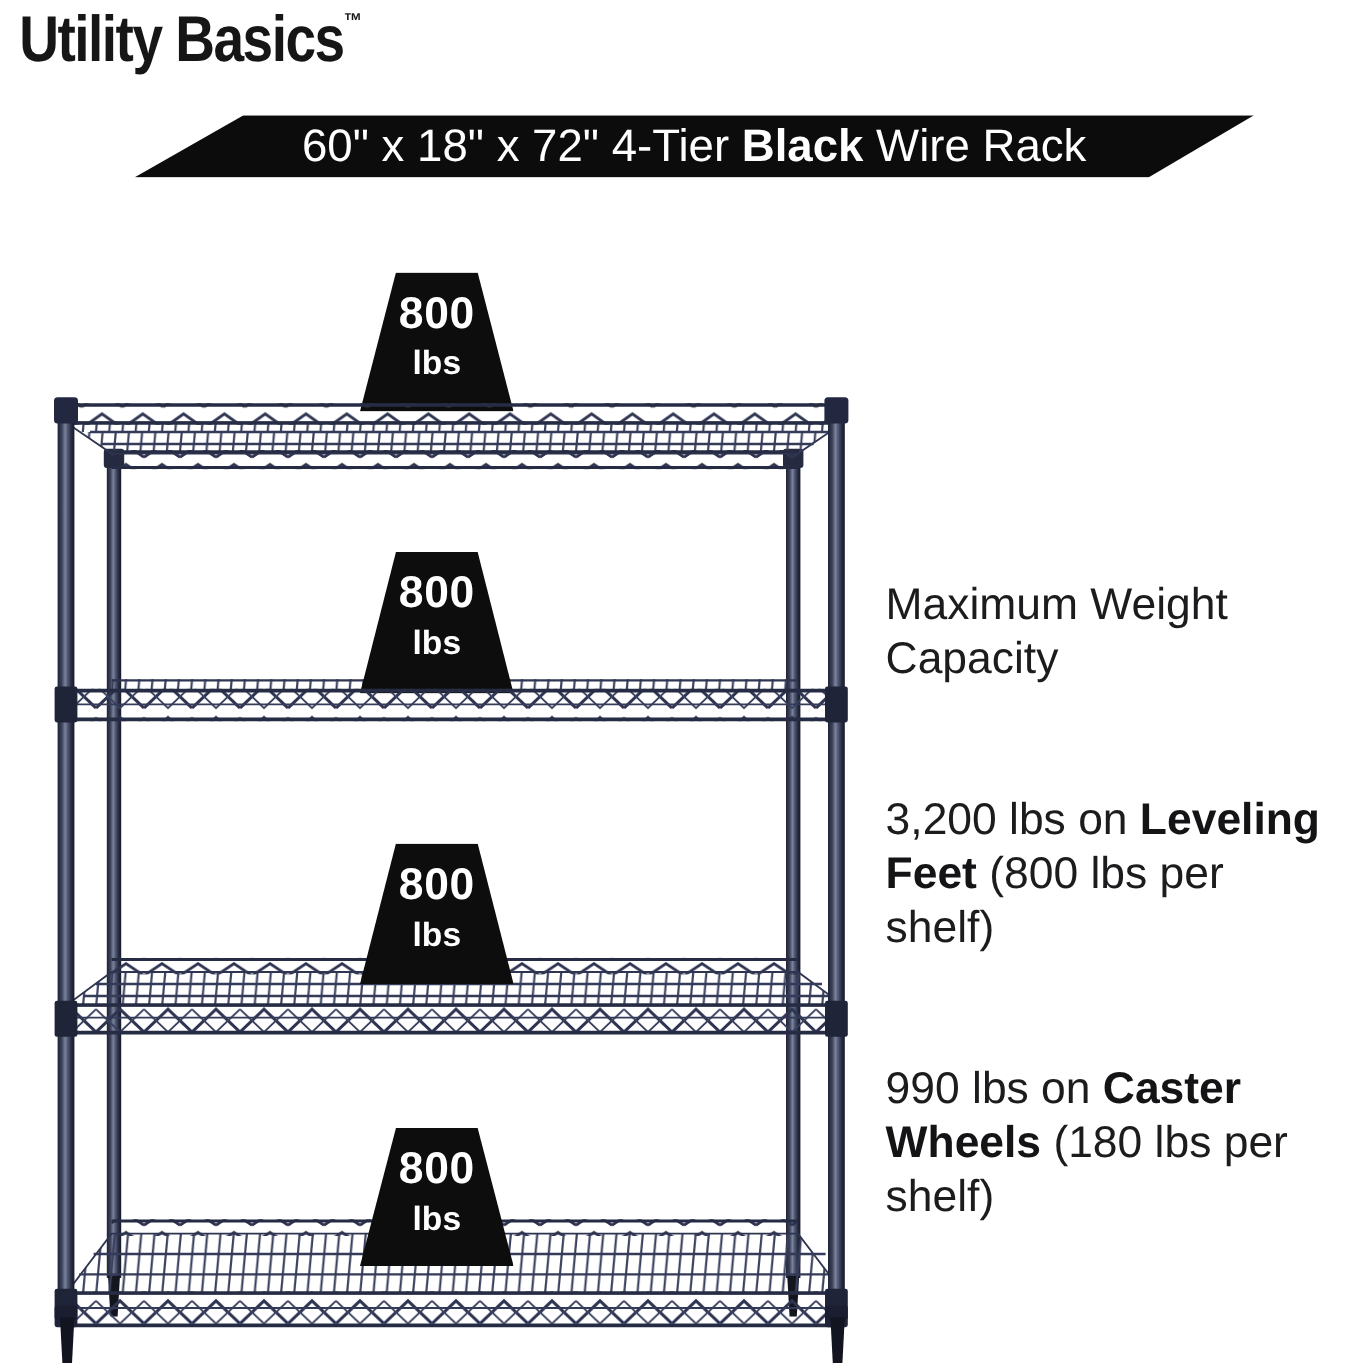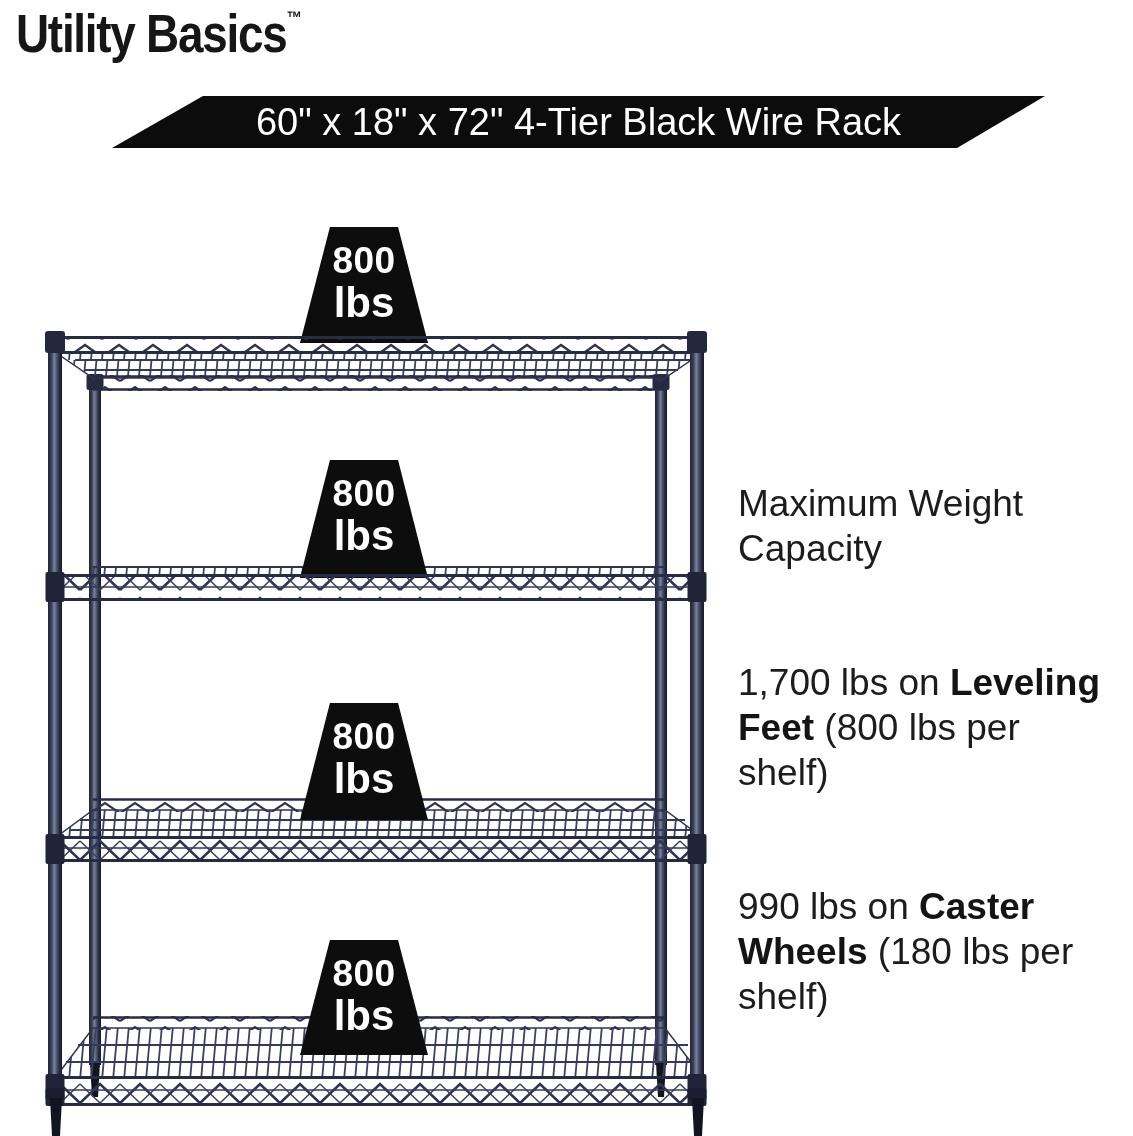--- a/index.html
+++ b/index.html
@@ -19,36 +19,36 @@
   .logo sup{font-size:18px;font-weight:600;vertical-align:28px;letter-spacing:0;}
 
   
   .banner{
     position:absolute;left:112px;top:96px;width:933px;height:52px;
     background:#0c0c0c;
     clip-path:polygon(9.75% 0,100% 0,90.57% 100%,0 100%);
     color:#ffffff;font-size:38px;line-height:53px;text-align:center;
     white-space:nowrap;
   }
-  .banner b{font-weight:normal;}
+  .banner b{font-weight:bold;}
 
   
   .rack-layer{position:absolute;left:35px;top:325px;width:680px;height:811px;}
   .rack-back{z-index:1;}
   .rack-front{z-index:3;}
 
   
   .weight{
     position:absolute;left:300px;width:128px;z-index:2;
     background:#0d0d0d;color:#ffffff;
     clip-path:polygon(23.4% 0,76.6% 0,100% 100%,0 100%);
     text-align:center;font-weight:bold;
   }
   .weight .val{display:block;font-size:37px;line-height:38px;margin-top:15px;letter-spacing:.5px;}
-  .weight .unit{display:block;font-size:42px;line-height:36px;margin-top:5px;}
+  .weight .unit{display:block;font-size:28px;line-height:36px;margin-top:5px;}
   .w1{top:227px;height:116px;}
   .w2{top:460px;height:118px;}
   .w3{top:703px;height:117px;}
   .w4{top:940px;height:115px;}
 
   
   .info{
     position:absolute;left:738px;top:436px;width:420px;z-index:4;
     color:#1c1c1e;font-size:37px;line-height:45px;
     white-space:pre-line;
@@ -183,21 +183,21 @@
 
     <rect x="45.5" y="1088" width="19" height="12" rx="2" fill="#1a1e30"></rect>
     <rect x="687.5" y="1088" width="19" height="12" rx="2" fill="#1a1e30"></rect>
     <polygon points="50,1098 62,1098 60,1136 52,1136" fill="#121420"></polygon>
     <polygon points="692,1098 704,1098 702,1136 694,1136" fill="#121420"></polygon>
   </svg>
 
   <div class="info">
     <p>Maximum Weight
 Capacity</p>
-    <p><span>1,700 lbs on </span><b>Leveling
+    <p><span>3,200 lbs on </span><b>Leveling
 Feet</b><span> (800 lbs per
 shelf)</span></p>
     <p><span>990 lbs on </span><b>Caster
 Wheels</b><span> (180 lbs per
 shelf)</span></p>
   </div>
 
 </div>
 
 </body></html>

